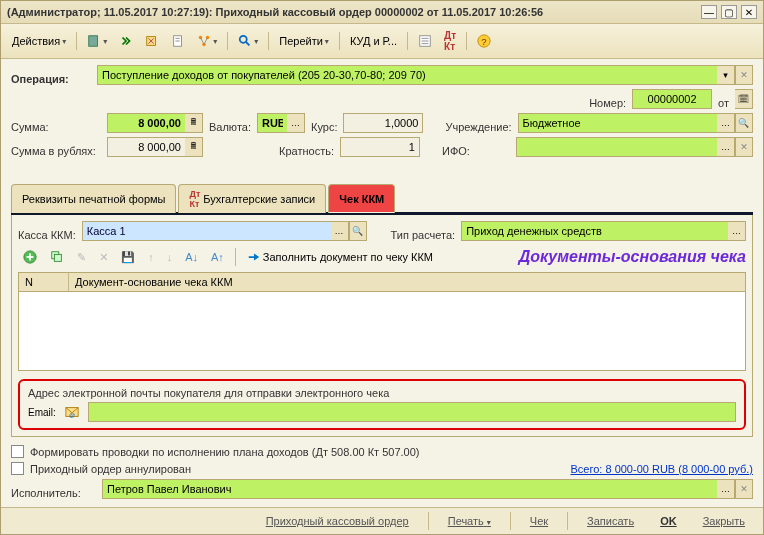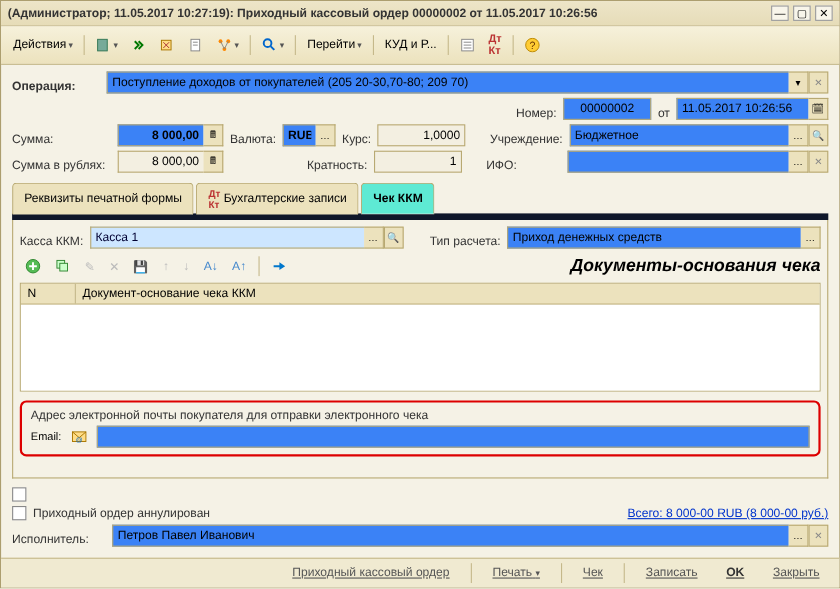--- a/index.html
+++ b/index.html
@@ -11,32 +11,32 @@
   .winbtns span { width: 16px; height: 14px; border: 1px solid #999; background: #f8f5ea; display: flex; align-items: center; justify-content: center; font-size: 10px; cursor: pointer; }
   .toolbar { background: linear-gradient(#f6f1db,#ece2bd); padding: 3px 6px; display: flex; align-items: center; gap: 2px; border-bottom: 1px solid #c5b88a; }
   .tb-btn { padding: 2px 4px; border: 1px solid transparent; cursor: pointer; display: inline-flex; align-items: center; gap: 2px; }
   .tb-sep { width: 1px; height: 18px; background: #c5b88a; margin: 0 3px; }
   .dropdown-arrow { font-size: 8px; color: #555; }
   .icon { width: 16px; height: 16px; display: inline-flex; align-items: center; justify-content: center; font-size: 11px; }
   .content { padding: 6px 10px; flex: 1; display: flex; flex-direction: column; overflow: hidden; }
   .row { display: flex; align-items: flex-end; margin-bottom: 4px; gap: 6px; }
   .lbl { color: #333; }
   .lbl-bold { font-weight: bold; }
-  .input { background: #3b82f6; border: 1px solid #b8a972; padding: 2px 4px; height: 20px; font-size: 11px; }
+  .input { background: #bef264; border: 1px solid #b8a972; padding: 2px 4px; height: 20px; font-size: 11px; }
   .input.ro { background: #f3efe1; }
   .select-ext { display: inline-flex; align-items: stretch; }
   .select-ext .input { border-right: none; }
   .btn-ext { width: 18px; height: 20px; background: #ece2bd; border: 1px solid #b8a972; display: flex; align-items: center; justify-content: center; cursor: pointer; font-size: 9px; }
   .btn-ext.ml { border-left: none; }
-  .tabs { display: flex; border-bottom: 6px solid #0f172a; margin-top: 4px; }
+  .tabs { display: flex; border-bottom: 3px solid #0f172a; margin-top: 22px; }
   .tab { padding: 4px 10px; border: 1px solid #b8a972; border-bottom: none; background: #ece2bd; margin-right: 2px; cursor: pointer; border-radius: 4px 4px 0 0; position: relative; top: 1px; display: flex; align-items: center; gap: 3px; }
-  .tab.active { background: #5eead4; border-bottom: 1px solid #f5f2e6; font-weight: bold; }
+  .tab.active { background: #ef4444; border-bottom: 1px solid #f5f2e6; font-weight: bold; }
   .tab-content { border: 1px solid #b8a972; border-top: none; padding: 6px; background: #f5f2e6; }
   .doc-toolbar { display: flex; align-items: center; gap: 3px; padding: 2px 0; }
-  .doc-title { color: #000000; font-size: 16px; font-weight: bold; margin-left: auto; font-style: italic; }
+  .doc-title { color: #6d28d9; font-size: 16px; font-weight: bold; margin-left: auto; font-style: italic; }
   .table { border: 1px solid #b8a972; background: #fff; margin-top: 3px; }
   .table-head { display: flex; background: #ece2bd; border-bottom: 1px solid #b8a972; }
   .th { padding: 3px 6px; border-right: 1px solid #c5b88a; }
   .th:last-child { border-right: none; flex: 1; }
   .table-body { height: 78px; background: #fff; }
   .email-box { border: 2px solid #d00; padding: 6px 8px; margin-top: 8px; border-radius: 6px; }
   .email-row { display: flex; align-items: center; gap: 8px; margin-top: 3px; }
   .email-lbl { font-size: 10px; }
   .checkbox { width: 13px; height: 13px; border: 1px solid #888; background: #fff; display: inline-block; }
   .footer { border-top: 1px solid #c5b88a; padding: 4px 8px; display: flex; align-items: center; gap: 6px; justify-content: flex-end; background: #f0ead1; }
@@ -143,21 +143,20 @@
         <span class="btn-ext ml">▾</span>
         <span class="btn-ext" style="color:#888">✕</span>
       </div>
     </div>
 
     <div class="row" style="justify-content:flex-end">
       <span class="lbl">Номер:</span>
       <input class="input" style="width: 80px; text-align: center;" value="00000002">
       <span class="lbl">от</span>
       <div class="select-ext">
-        <input class="input" style="width: 120px;" value="11.05.2017 10:26:56">
         <span class="btn-ext ml">🗓</span>
       </div>
     </div>
 
     <div class="row">
       <span class="lbl" style="width:90px">Сумма:</span>
       <div class="select-ext">
         <input class="input" style="width: 78px; text-align: right; font-weight: bold;" value="8 000,00">
         <span class="btn-ext ml">🖩</span>
       </div>
@@ -244,20 +243,21 @@
         <span class="tb-btn" style="color:#bbb">💾</span>
         <span class="tb-btn" style="color:#bbb">↑</span>
         <span class="tb-btn" style="color:#bbb">↓</span>
         <span class="tb-btn" style="color:#48c">A↓</span>
         <span class="tb-btn" style="color:#48c">A↑</span>
         <span class="tb-sep"></span>
         <span class="tb-btn">
             <svg class="ico" viewBox="0 0 16 16">
               <path d="M8 2 L4 8 L7 8 L7 14 L9 14 L9 8 L12 8 Z" fill="#07c" transform="rotate(90 8 8)"></path>
             </svg>
+            <span>Заполнить документ по чеку ККМ</span>
           </span>
         <span class="doc-title">Документы-основания чека</span>
       </div>
 
       <div class="table">
         <div class="table-head">
           <div class="th" style="width:50px">N</div>
           <div class="th">Документ-основание чека ККМ</div>
         </div>
         <div class="table-body"></div>
@@ -274,20 +274,21 @@
                 <text x="8" y="14" text-anchor="middle" font-size="7" fill="#06c">@</text>
               </svg>
             </span>
           <input class="input" style="flex: 1 1 0%;" value="">
         </div>
       </div>
     </div>
 
     <div class="row" style="margin-top:8px">
       <span class="checkbox"></span>
+      <span class="lbl">Формировать проводки по исполнению плана доходов (Дт 508.00 Кт 507.00)</span>
     </div>
     <div class="row">
       <span class="checkbox"></span>
       <span class="lbl">Приходный ордер аннулирован</span>
       <span style="flex:1"></span>
       <span class="link-blue">Всего: 8 000-00 RUB (8 000-00 руб.)</span>
     </div>
     <div class="row">
       <span class="lbl" style="width:85px">Исполнитель:</span>
       <div class="select-ext" style="flex:1">

